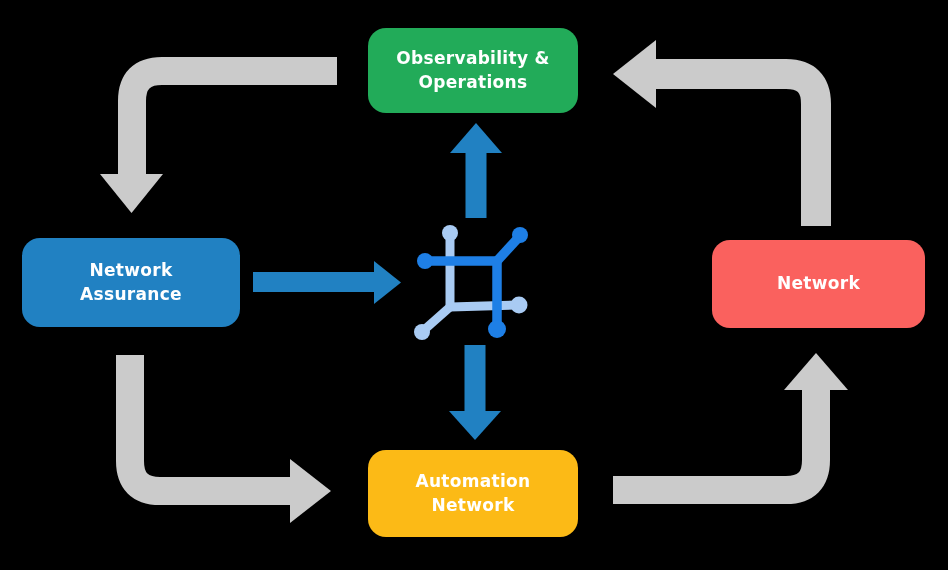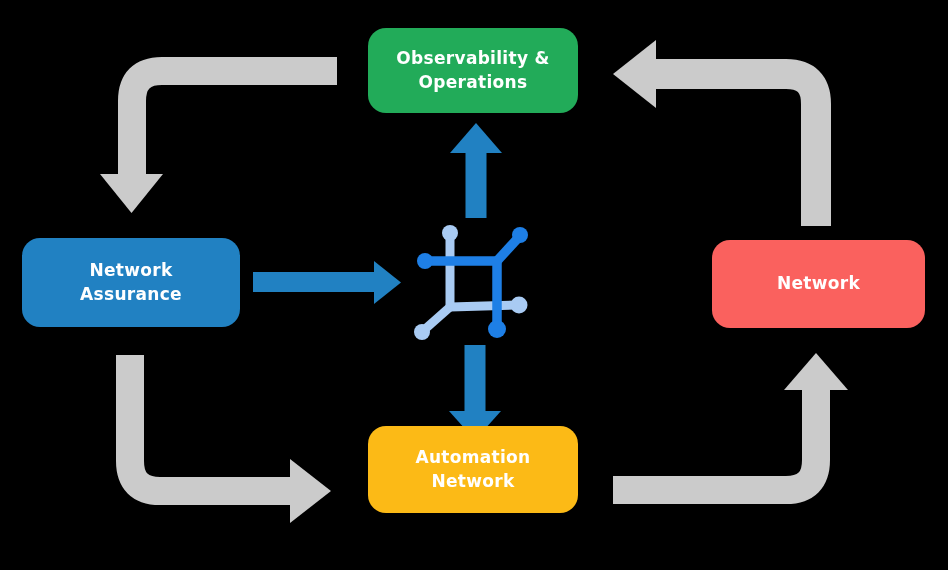--- a/index.html
+++ b/index.html
@@ -27,21 +27,21 @@
     color: #ffffff;
     font-size: 17px;
     font-weight: 600;
     letter-spacing: 0.3px;
     line-height: 1.4;
     text-align: center;
   }
   .node-observability { left: 368px; top: 28px;  width: 210px; height: 85px; }
   .node-operations    { left: 22px;  top: 238px; width: 218px; height: 89px; }
   .node-infrastructure{ left: 712px; top: 240px; width: 213px; height: 88px; }
-  .node-automation    { left: 368px; top: 426px; width: 210px; height: 87px; }
+  .node-automation    { left: 368px; top: 450px; width: 210px; height: 87px; }
   .center-icon {
     position: absolute; left: 410px; top: 218px;
     width: 126px; height: 126px;
   }
 </style>
 </head>
 <body>
 
 <div class="stage">
 

